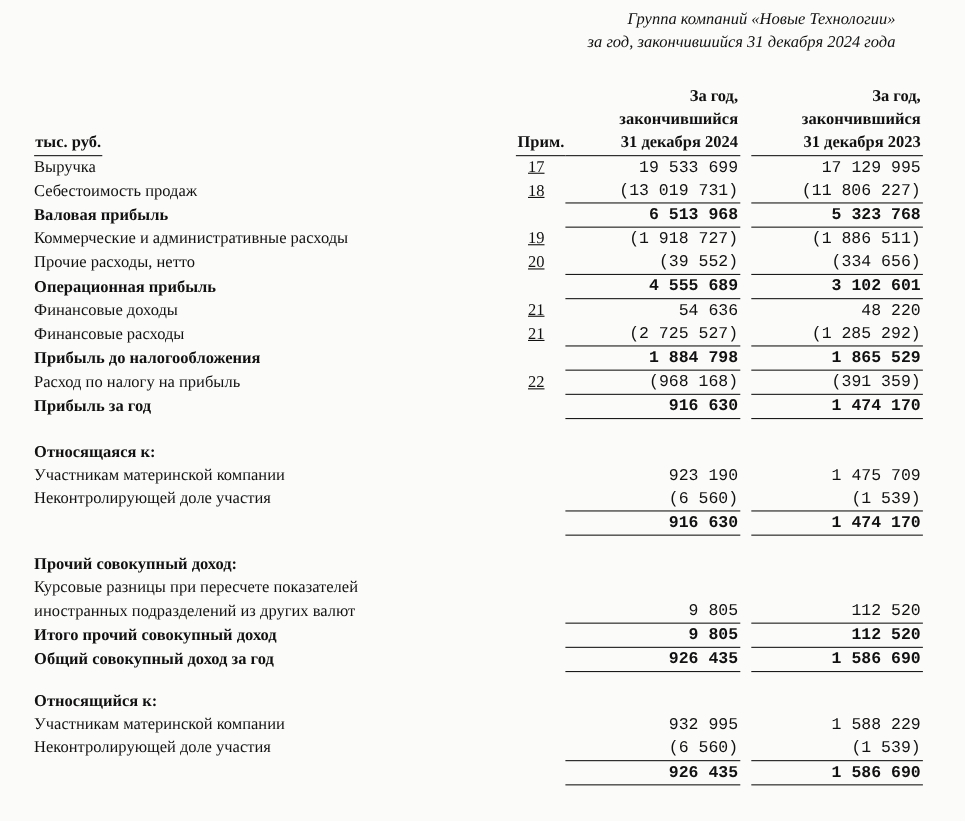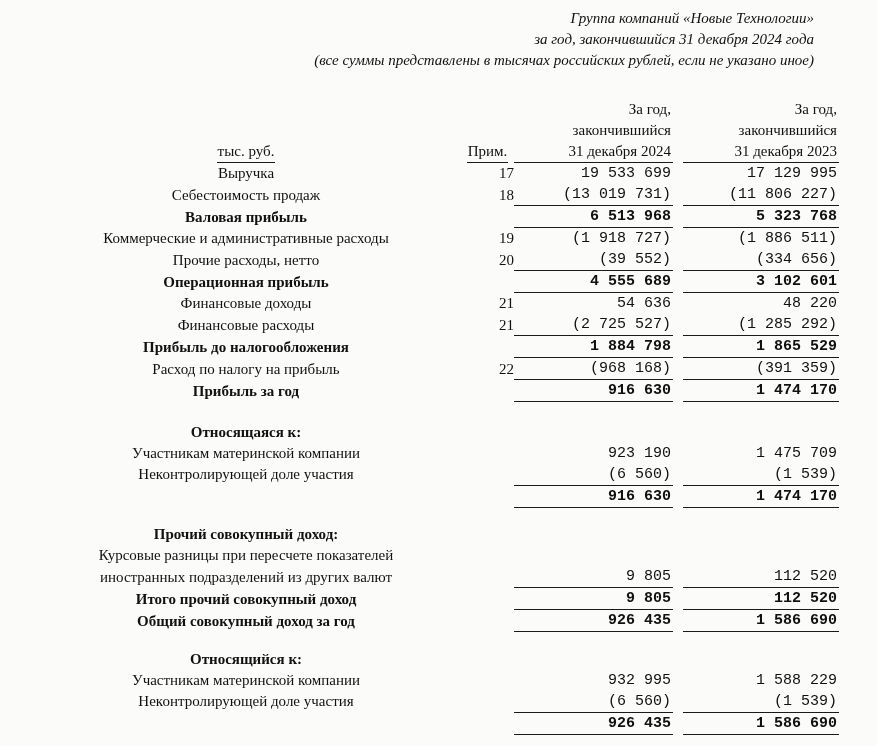--- a/index.html
+++ b/index.html
@@ -25,58 +25,57 @@
     line-height: 21px;
   }
   table.fin {
     margin-top: 28px;
     border-collapse: collapse;
     table-layout: fixed;
     width: 808px;
   }
   thead td {
     vertical-align: bottom;
-    font-weight: normal;
+    font-weight: bold;
     line-height: 21px;
     padding: 0;
   }
   .hdr-date {
     text-align: right;
     padding-right: 2px;
     border-bottom: 1px solid var(--rule, #1a1a1a);
   }
-  .hdr-note { text-align: center; }
+  .hdr-note { text-align: right; }
   .ul {
     display: inline-block;
     border-bottom: 1px solid var(--rule, #1a1a1a);
     padding: 0 1px;
   }
   tbody td {
     padding: 0;
     line-height: 21px;
     vertical-align: bottom;
     white-space: nowrap;
     overflow: hidden;
   }
-  td.lbl { text-align: center; }
-  td.note { text-align: right; }
+  td.lbl { text-align: left; }
+  td.note { text-align: center; text-decoration: underline; }
   td.val { text-align: right; padding-right: 2px; font-family: Liberation Mono, monospace; }
   td.u { border-bottom: 1px solid var(--rule, #1a1a1a); }
   tr.bold td { font-weight: bold; }
   td.spacer { line-height: normal; }
 </style>
 </head>
 <body>
 
 <div class="page">
 
   <div class="doc-header">
     <div>Группа компаний «Новые Технологии»</div>
     <div>за год, закончившийся 31 декабря 2024 года</div>
-    <div>(все суммы представлены в тысячах российских рублей, если не указано иное)</div>
   </div>
 
   <table class="fin">
     <colgroup>
       <col style="width:430px">
       <col style="width:53px">
       <col style="width:159px">
       <col style="width:10px">
       <col style="width:156px">
     </colgroup>

